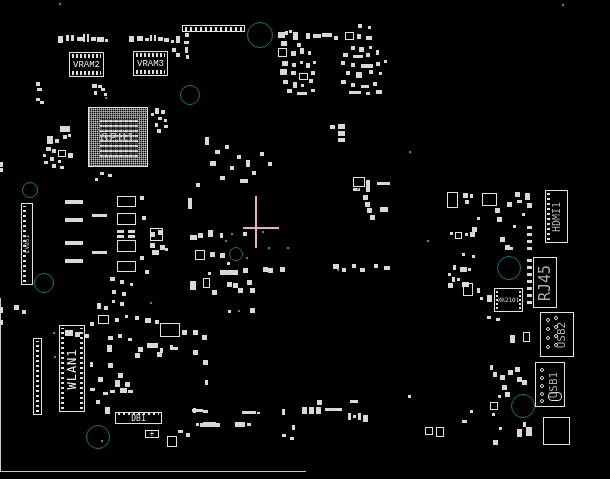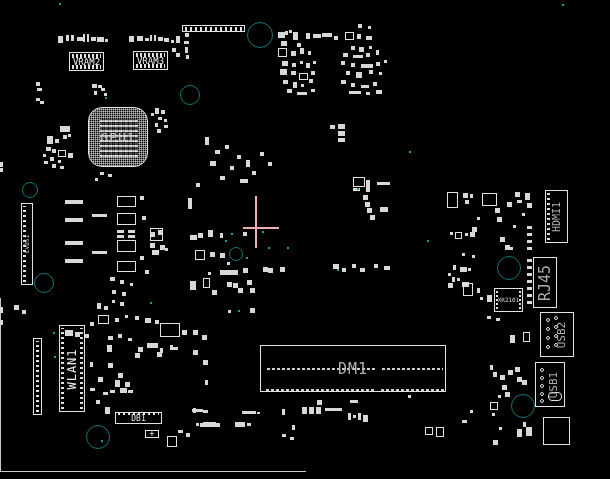--- a/index.html
+++ b/index.html
@@ -16,32 +16,32 @@
   .hole{position:absolute;border:1.5px solid var(--hole);border-radius:50%;background:transparent;}
   .via{position:absolute;width:2px;height:2px;background:var(--dot);}
   .pinhole{position:absolute;width:4px;height:4px;border:1px solid var(--silk);border-radius:50%;}
   
   .comp{position:absolute;border:1px solid var(--silk);}
   .clabel{position:absolute;left:50%;top:50%;transform:translate(-50%,-50%);
           color:var(--label);white-space:nowrap;line-height:1;}
   .vtext{transform:translate(-50%,-50%) rotate(-90deg);}
   .bright{color:var(--labelbright);}
   
-  .vram{width:35px;height:19px;}
+  .vram{width:35px;height:25px;font-family:Liberation Mono, monospace;}
   .pinrow{position:absolute;left:2px;right:2px;height:4px;
           background:repeating-linear-gradient(90deg,var(--silk) 0 2px,transparent 2px 4px);}
   .pinrow.t{top:1px}.pinrow.b{bottom:1px}
   
   .bga{background:
       repeating-linear-gradient(0deg,rgba(224,224,224,.65) 0 1px,transparent 1px 3px),
       repeating-linear-gradient(90deg,rgba(224,224,224,.65) 0 1px,transparent 1px 3px);}
   .bga-fine{background:
       repeating-linear-gradient(0deg,rgba(224,224,224,.55) 0 1px,transparent 1px 2px),
       repeating-linear-gradient(90deg,rgba(224,224,224,.55) 0 1px,transparent 1px 2px);}
-  #gpu{left:88px;top:107px;width:60px;height:60px;border-radius:14px;}
+  #gpu{left:88px;top:107px;width:60px;height:60px;}
   #gpu .inner{position:absolute;left:11px;top:11px;width:38px;height:38px;
       background:repeating-linear-gradient(0deg,rgba(255,255,255,.5) 0 2px,rgba(0,0,0,.6) 2px 5px),
                  repeating-linear-gradient(90deg,rgba(255,255,255,.45) 0 2px,transparent 2px 5px);}
   #gpu .clabel{font-size:13px;color:#c6caca;letter-spacing:1px;z-index:2;}
   #cpu{left:253px;top:194px;width:107px;height:64px;}
   .keepout{position:absolute;background:#000;}
   #cpu .k1{left:15px;top:17px;width:17px;height:20px;}
   #cpu .k2{left:37px;top:12px;width:58px;height:34px;}
   #cpu .clabel{left:57%;top:47%;font-size:17px;color:#b6baba;letter-spacing:1px;z-index:2;}
   
@@ -141,27 +141,20 @@
   </div>
 
   <div class="comp" id="db1">
     <div class="tickh"></div>
     <span class="clabel">DB1</span>
   </div>
   <div class="comp" id="battery">
     <span class="clabel">+</span>
   </div>
 
-  <div class="comp" id="dm1">
-    <div class="dmrow r1a"></div>
-    <div class="dmrow r1b"></div>
-    <div class="dmrow r2a"></div>
-    <div class="dmrow r2b"></div>
-    <span class="clabel">DM1</span>
-  </div>
 
   <div class="comp" id="hdmi">
     <div class="tickv"></div>
     <span class="clabel vtext">HDMI1</span>
   </div>
   <div class="comp" id="rj45">
     <span class="clabel vtext">RJ45</span>
   </div>
   <div class="comp" id="xr">
     <div class="tickv l"></div>

